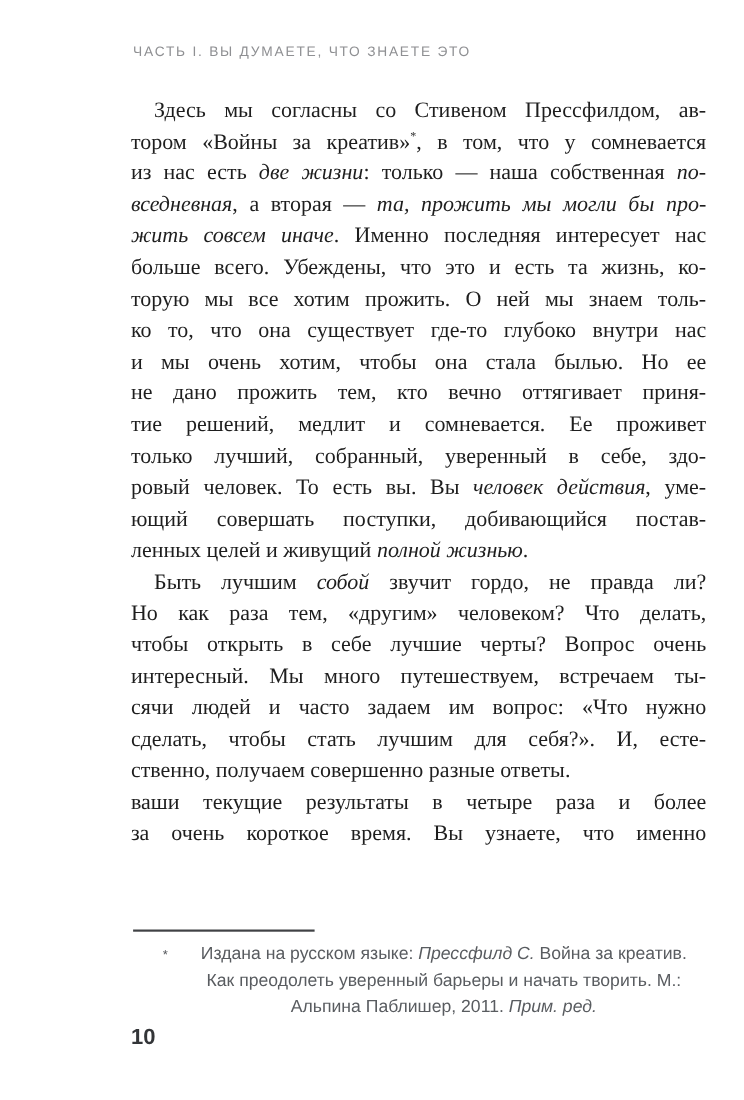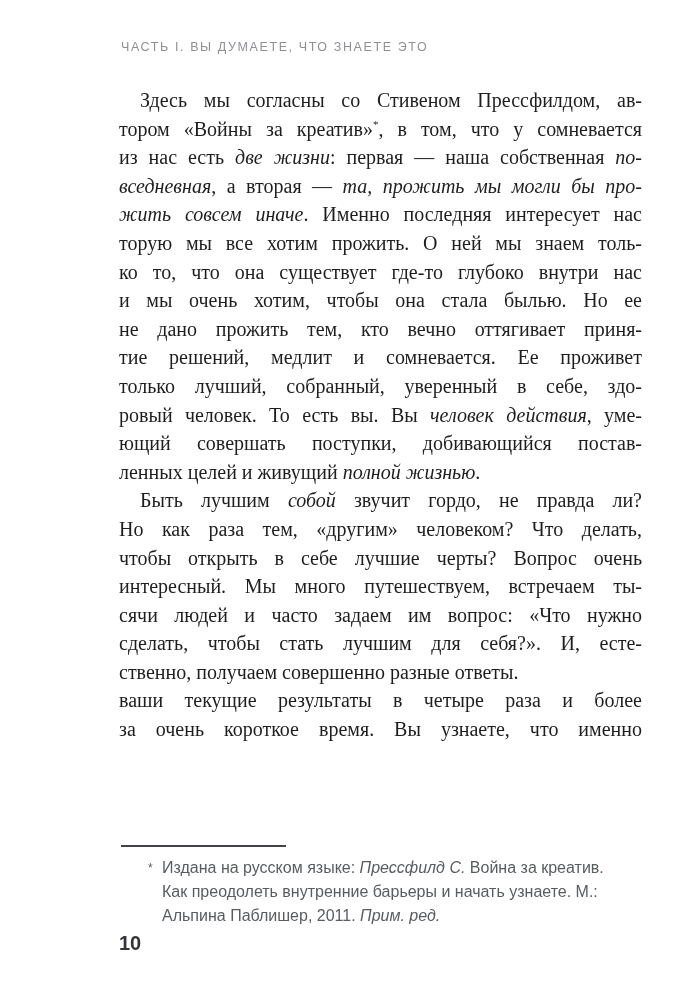--- a/index.html
+++ b/index.html
@@ -76,44 +76,45 @@
     line-height: 24px;
     color: #595c60;
   }
   .fn-marker {
     position: absolute;
     left: 27px;
     top: 0px;
     font-size: 12px;
   }
   .fn-line {
-    text-align: left;
+    text-align: center;
   }
   .page-number {
     position: absolute;
     left: 78px;
     top: 932px;
     font-family: "Liberation Sans", sans-serif;
     font-size: 20px;
     font-weight: 700;
     color: #333538;
   }
 </style>
 </head>
 <body>
 
 <div class="page">
   <div class="running-header">ЧАСТЬ I. ВЫ ДУМАЕТЕ, ЧТО ЗНАЕТЕ ЭТО</div>
 
   <div class="body-text" id="body-text">
       <div class="line indent"><span>Здесь мы согласны со Стивеном Прессфилдом, ав-</span></div>
       <div class="line"><span>тором «Войны за креатив»</span><span class="sup">*</span><span>, в том, что у сомневается</span></div>
-      <div class="line"><span>из нас есть </span><span class="it">две жизни</span><span>: первая — наша собственная </span><span class="it">по-</span></div>
+      <div class="line"><span>из нас есть </span><span class="it">две жизни</span><span>: только — наша собственная </span><span class="it">по-</span></div>
       <div class="line"><span class="it">вседневная</span><span>, а вторая — </span><span class="it">та, прожить мы могли бы про-</span></div>
       <div class="line"><span class="it">жить совсем иначе</span><span>. Именно последняя интересует нас</span></div>
+      <div class="line"><span>больше всего. Убеждены, что это и есть та жизнь, ко-</span></div>
       <div class="line"><span>торую мы все хотим прожить. О ней мы знаем толь-</span></div>
       <div class="line"><span>ко то, что она существует где-то глубоко внутри нас</span></div>
       <div class="line"><span>и мы очень хотим, чтобы она стала былью. Но ее</span></div>
       <div class="line"><span>не дано прожить тем, кто вечно оттягивает приня-</span></div>
       <div class="line"><span>тие решений, медлит и сомневается. Ее проживет</span></div>
       <div class="line"><span>только лучший, собранный, уверенный в себе, здо-</span></div>
       <div class="line"><span>ровый человек. То есть вы. Вы </span><span class="it">человек действия</span><span>, уме-</span></div>
       <div class="line"><span>ющий совершать поступки, добивающийся постав-</span></div>
       <div class="line lastline"><span>ленных целей и живущий </span><span class="it">полной жизнью</span><span>.</span></div>
       <div class="line indent"><span>Быть лучшим </span><span class="it">собой</span><span> звучит гордо, не правда ли?</span></div>
@@ -125,18 +126,18 @@
       <div class="line lastline"><span>ственно, получаем совершенно разные ответы.</span></div>
       <div class="line"><span>ваши текущие результаты в четыре раза и более</span></div>
       <div class="line"><span>за очень короткое время. Вы узнаете, что именно</span></div>
     </div>
 
   <div class="footnote-rule"></div>
 
   <div class="footnote" id="footnote">
       <span class="fn-marker">*</span>
       <div class="fn-line"><span>Издана на русском языке: </span><span class="it">Прессфилд С.</span><span> Война за креатив.</span></div>
-      <div class="fn-line"><span>Как преодолеть внутренние барьеры и начать узнаете. М.:</span></div>
+      <div class="fn-line"><span>Как преодолеть уверенный барьеры и начать творить. М.:</span></div>
       <div class="fn-line"><span>Альпина Паблишер, 2011. </span><span class="it">Прим. ред.</span></div>
     </div>
 
   <div class="page-number">10</div>
 </div>
 
 </body></html>

